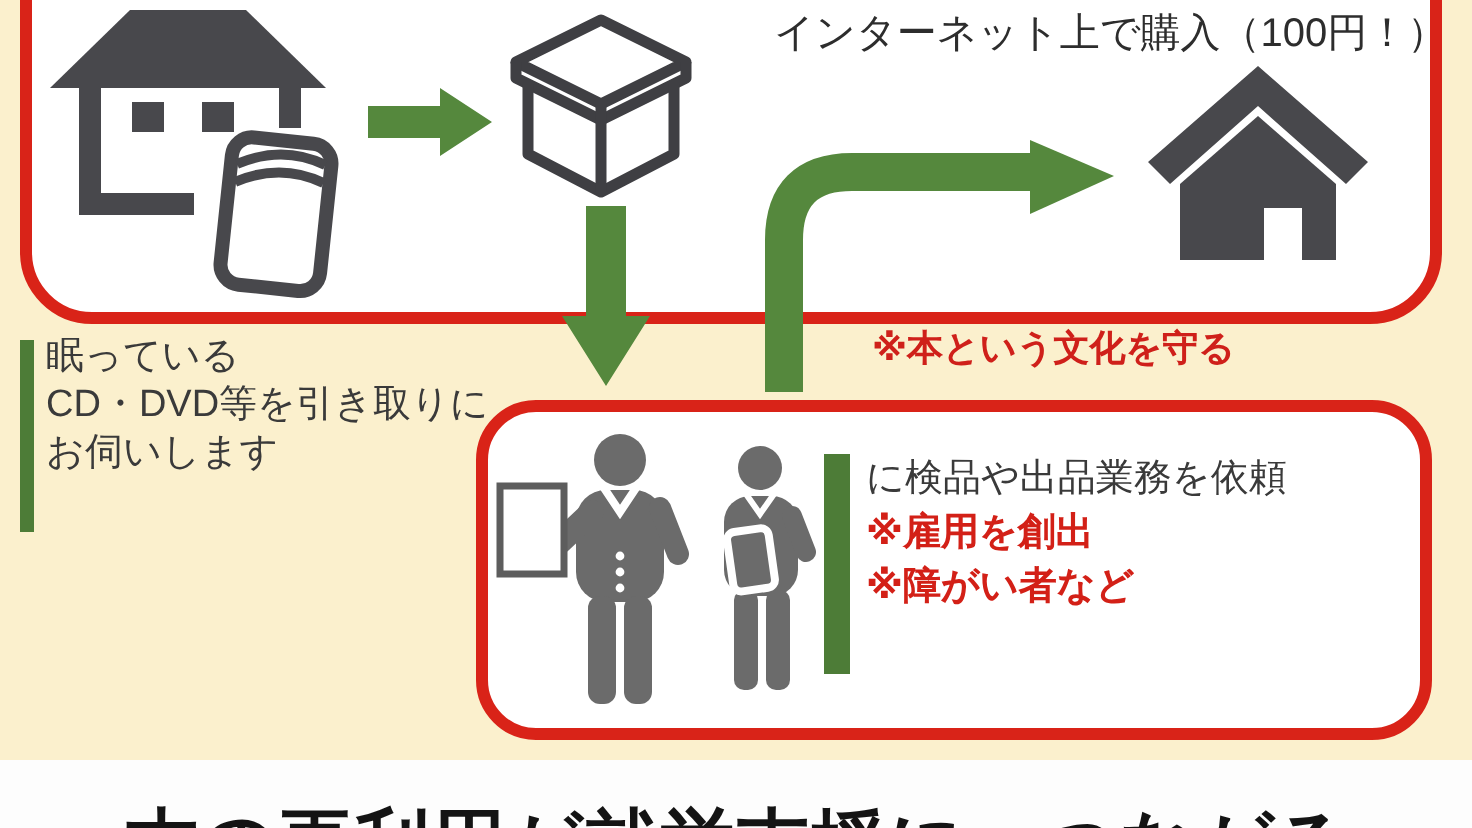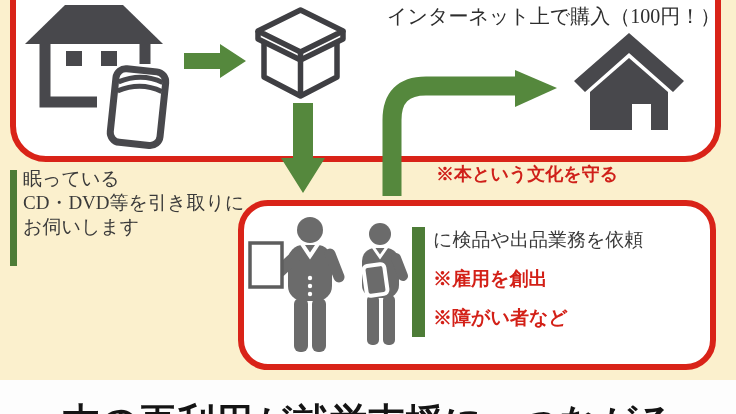--- a/index.html
+++ b/index.html
@@ -6,28 +6,28 @@
   .stage{
     position:relative;width:736px;height:414px;overflow:hidden;
     background:#fdfdfd;
     font-family:"Liberation Sans","DejaVu Sans",sans-serif;
   }
   .abs{position:absolute;}
   .cream-bg{left:0;top:0;width:736px;height:380px;background:#fbf0cd;}
   .flow-box{box-sizing:border-box;background:#ffffff;border:6px solid #d92318;}
   .top-box{left:10px;top:-42px;width:711px;height:204px;border-radius:36px;}
   .bottom-box{left:238px;top:200px;width:478px;height:170px;border-radius:30px;}
-  .jp{white-space:nowrap;font-family:Liberation Serif, serif;}
+  .jp{white-space:nowrap;}
   .purchase-note{left:387px;top:3px;font-size:20px;color:#2d2d2d;z-index:4;}
   .culture-note{left:436px;top:162px;font-size:18px;font-weight:bold;color:#cf201a;z-index:4;}
   .pickup-bar{left:10px;top:170px;width:7px;height:96px;background:#4d7c37;z-index:4;}
   .pickup-text{left:23px;top:167px;font-size:19px;line-height:24px;color:#3a3a3a;z-index:4;}
   .support-bar{left:412px;top:227px;width:13px;height:110px;background:#4d7c37;z-index:4;}
   .support-text{left:433px;top:226px;font-size:19px;line-height:27px;color:#3a3a3a;z-index:4;}
-  .support-text .note{color:#d32017;font-weight:bold;margin-top:12px;}
+  .support-text .note{color:#d32017;font-weight:bold;}
   .footer-headline{left:62px;top:397px;font-size:38px;font-weight:bold;color:#141414;z-index:4;}
   .icon{z-index:2;}
   .arrow{z-index:3;}
   .i-house-book{left:20px;top:2px;}
   .i-arrow-right{left:184px;top:44px;}
   .i-box{left:252px;top:6px;}
   .i-arrow-down{left:281px;top:103px;}
   .i-arrow-curve{left:378px;top:70px;}
   .i-house-solid{left:574px;top:33px;}
   .i-workers{left:246px;top:214px;}

